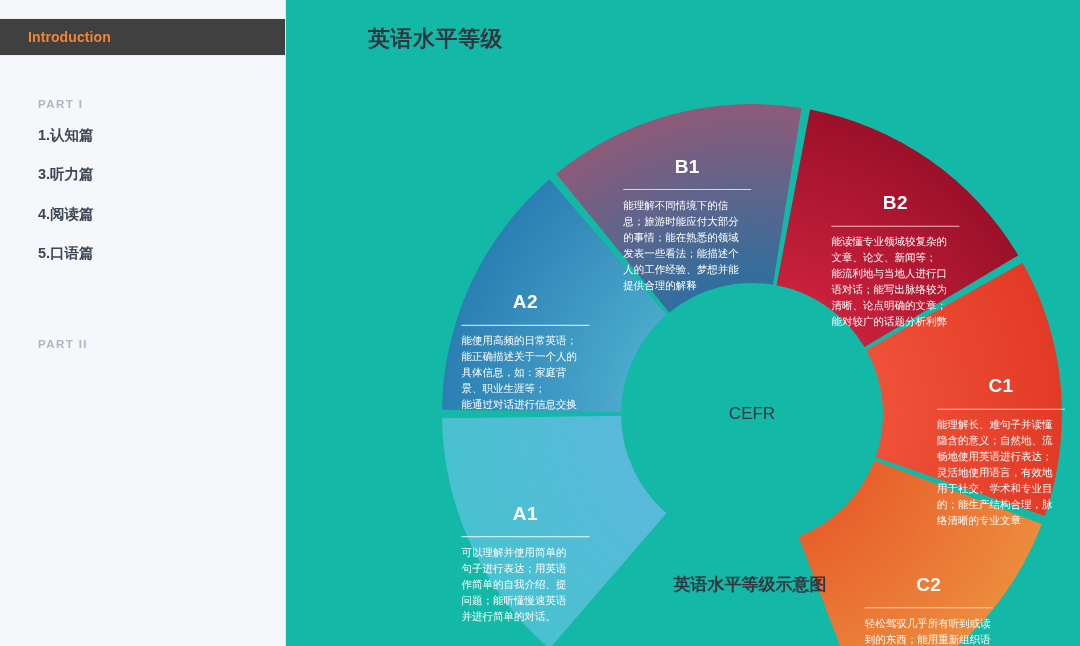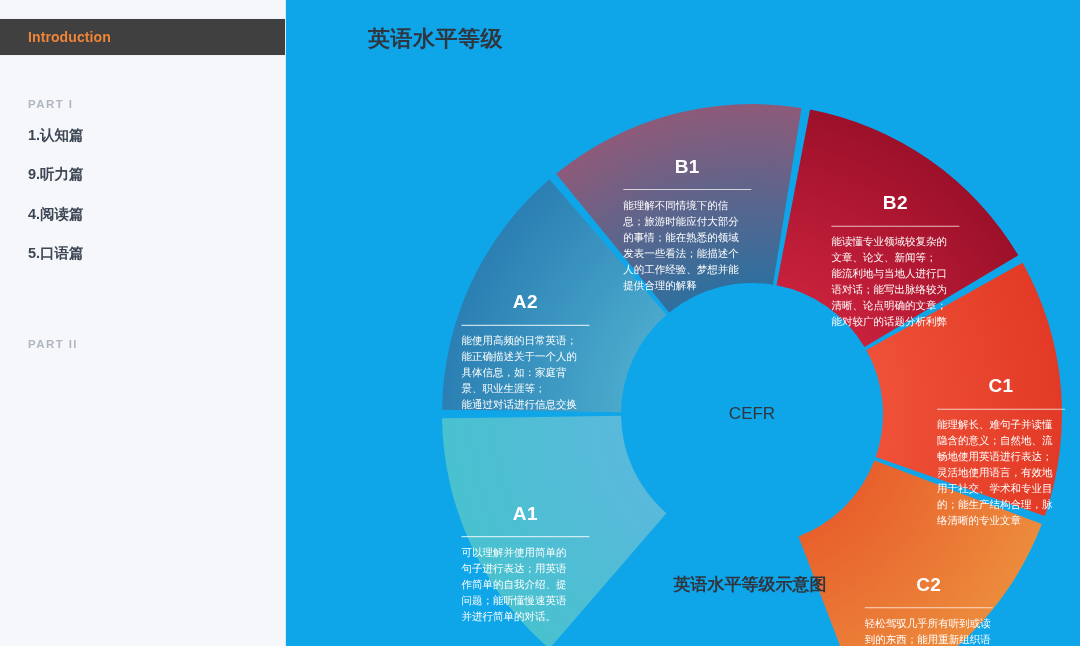--- a/index.html
+++ b/index.html
@@ -25,36 +25,36 @@
     background: #404040;
     border-top: 1px solid #eceff3;
     border-bottom: 1px solid #eceff3;
     display: flex; align-items: center;
     padding-left: 28px;
   }
   .sidebar-top-label {
     color: #f08437; font-size: 14px; font-weight: bold;
     letter-spacing: .1px;
   }
-  .nav { padding: 0 28px; }
+  .nav { padding: 0 38px; }
   .nav-section {
     color: #aeb6c2; font-size: 11.5px; font-weight: bold;
     letter-spacing: 1.4px; margin-top: 42px; margin-bottom: 6px;
   }
   .nav-section.second { margin-top: 64px; }
   .nav-item {
     color: #3d4654; font-size: 14.5px; font-weight: bold;
     padding: 11px 0 11px 0; line-height: 1.2;
     cursor: pointer;
   }
 
   
   .main {
     flex: 1 1 auto; height: 646px;
-    position: relative; background: #0ea5e9;
+    position: relative; background: #14b8a6;
   }
   .page-title {
     position: absolute; left: 82px; top: 24px;
     font-size: 22px; font-weight: bold; color: #2f3640;
     letter-spacing: .5px;
   }
   .chart-wrap {
     position: absolute; left: 0; top: 0;
     width: 794px; height: 646px;
   }
@@ -84,21 +84,21 @@
 
 <div class="app">
 
   <aside class="sidebar">
     <div class="sidebar-top">
       <span class="sidebar-top-label">Introduction</span>
     </div>
     <nav class="nav">
       <div class="nav-section">PART I</div>
       <div class="nav-item">1.认知篇</div>
-      <div class="nav-item">9.听力篇</div>
+      <div class="nav-item">3.听力篇</div>
       <div class="nav-item">4.阅读篇</div>
       <div class="nav-item">5.口语篇</div>
 
       <div class="nav-section second">PART II</div>
     </nav>
   </aside>
 
   <main class="main">
     <h1 class="page-title">英语水平等级</h1>
 

